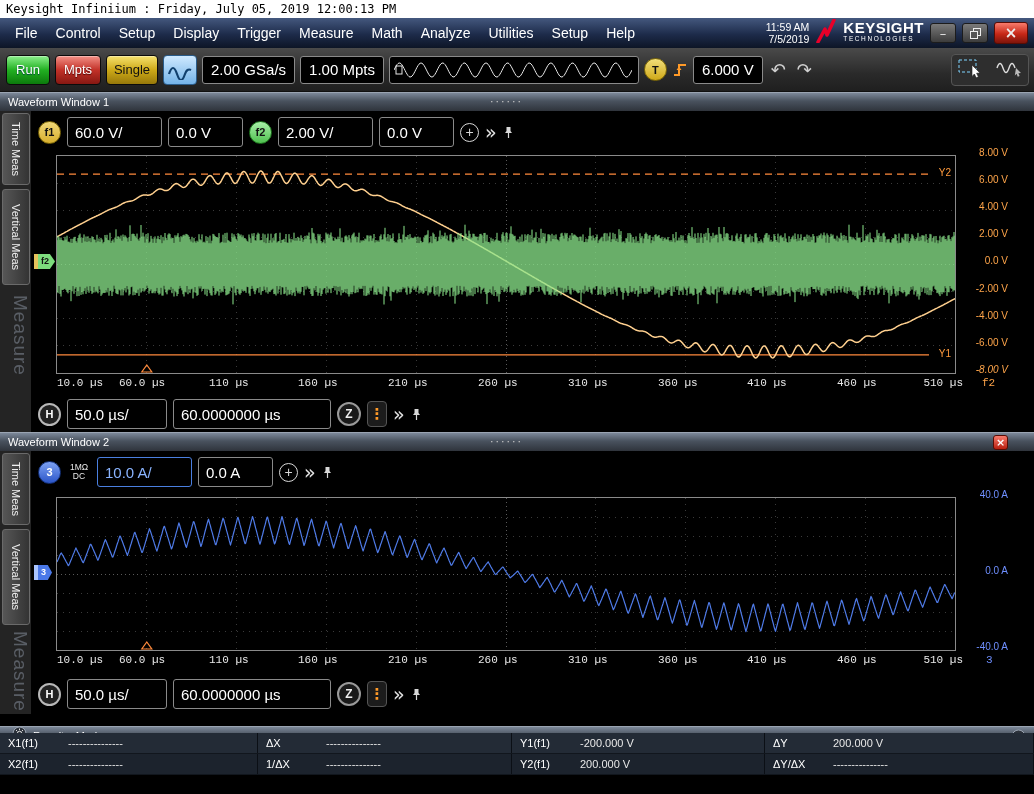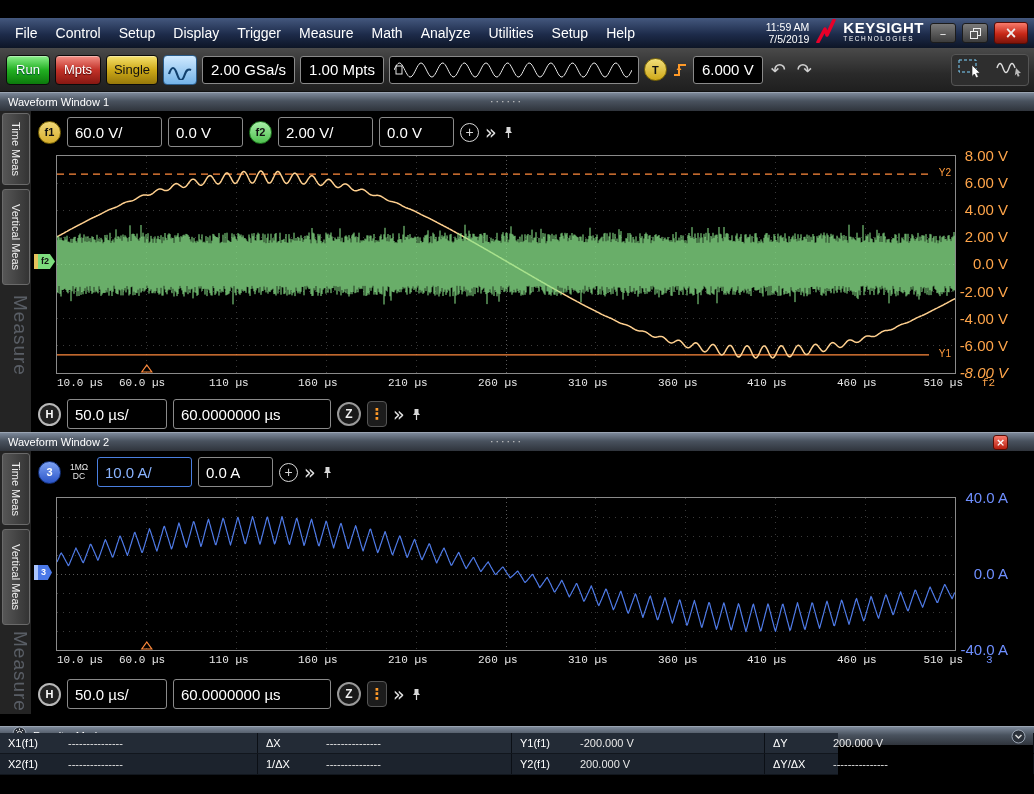--- a/index.html
+++ b/index.html
@@ -76,53 +76,56 @@
     display:flex;align-items:center;justify-content:center;font-size:14px;line-height:1;}
   .chev{color:#e0e0e0;font-size:19px;line-height:1;}
   .pin{display:flex;align-items:center;}
   .zoom-btn{width:24px;height:24px;border-radius:50%;border:2px solid #999;background:#1a1a1a;
     color:#eee;font-size:12px;font-weight:bold;display:flex;align-items:center;justify-content:center;}
   .dots-btn{width:20px;height:26px;border-radius:4px;border:1px solid #555;background:#1c1c1c;
     color:#ff9a28;font-size:15px;font-weight:bold;display:flex;align-items:center;justify-content:center;}
   .plot-frame{position:absolute;border:1px solid #8a8a8a;background:#6d28d9;}
   .plot-frame svg{display:block;background:#000;}
   .mlabel{position:absolute;right:4px;color:#ff9a3c;font-size:10px;}
-  .ylab{position:absolute;left:948px;width:60px;text-align:right;font-size:15px;height:14px;}
+  .ylab{position:absolute;left:948px;width:60px;text-align:right;font-size:10px;height:14px;}
   .amber{color:#ffa54a}.blue-lab{color:#6f8fff}
   .xrow{position:absolute;left:0;right:0;height:14px;font-family:Liberation Mono, monospace;}
   .xlab{position:absolute;top:0;width:56px;text-align:left;font-size:11px;color:#e8e8e8;}
   .axis-ch{position:absolute;top:0;font-size:11px;}
   .gtag-group{position:absolute;left:34px;display:flex;align-items:center;}
   .gtag{height:15px;line-height:15px;font-size:9px;font-weight:bold;color:#111;padding:0 6px 0 3px;
     clip-path:polygon(0 0,70% 0,100% 50%,70% 100%,0 100%);}
   .gtag.green{background:#7ddc7d;}
   .gtag.blue{background:#4a78e8;color:#fff;}
   .gtag-pin{width:10px;height:15px;margin-right:-6px;clip-path:polygon(0 0,70% 0,100% 50%,70% 100%,0 100%);}
   .f1pin{background:#e6c35c;}
   .chpin{background:#aac4ff;}
 
   
   .results{position:absolute;left:0;top:714px;width:1034px;height:61px;}
   .rhead{position:relative;height:19px;background:linear-gradient(#7c8899,#49525e 45%,#2f343c);
     border-top:1px solid #9aa4b2;color:#fff;font-size:11px;line-height:18px;display:flex;align-items:center;gap:6px;padding-left:12px;margin-top:12px;}
   .rchev{position:absolute;right:8px;top:2px;}
-  .rtable{position:absolute;left:0;top:19px;width:838px;height:42px;}
+  .rtable{position:absolute;left:0;top:19px;width:1034px;height:42px;}
   .rrow{display:grid;grid-template-columns:258px 254px 253px 269px;height:21px;background:#232b36;border-bottom:1px solid #11161d;}
   .rrow.alt{background:#1c232d;}
   .rcell{display:flex;align-items:center;border-right:1px solid #0b0f15;padding-left:8px;}
   .rlabel{width:60px;font-size:11px;color:#fff;flex:none;}
   .rvalue{font-size:11px;color:#e8e8e8;}
 
   .bottom-strip{position:absolute;left:0;top:775px;width:1034px;height:19px;background:#000;}
 </style>
 </head>
 <body>
 
 <div class="screen">
 
+  <div class="title-bar">
+    <span>Keysight Infiniium : Friday, July 05, 2019 12:00:13 PM</span>
+  </div>
 
   <div class="menu-bar">
     <div class="menus">
       <span class="menu-item">File</span>
       <span class="menu-item">Control</span>
       <span class="menu-item">Setup</span>
       <span class="menu-item">Display</span>
       <span class="menu-item">Trigger</span>
       <span class="menu-item">Measure</span>
       <span class="menu-item">Math</span>

